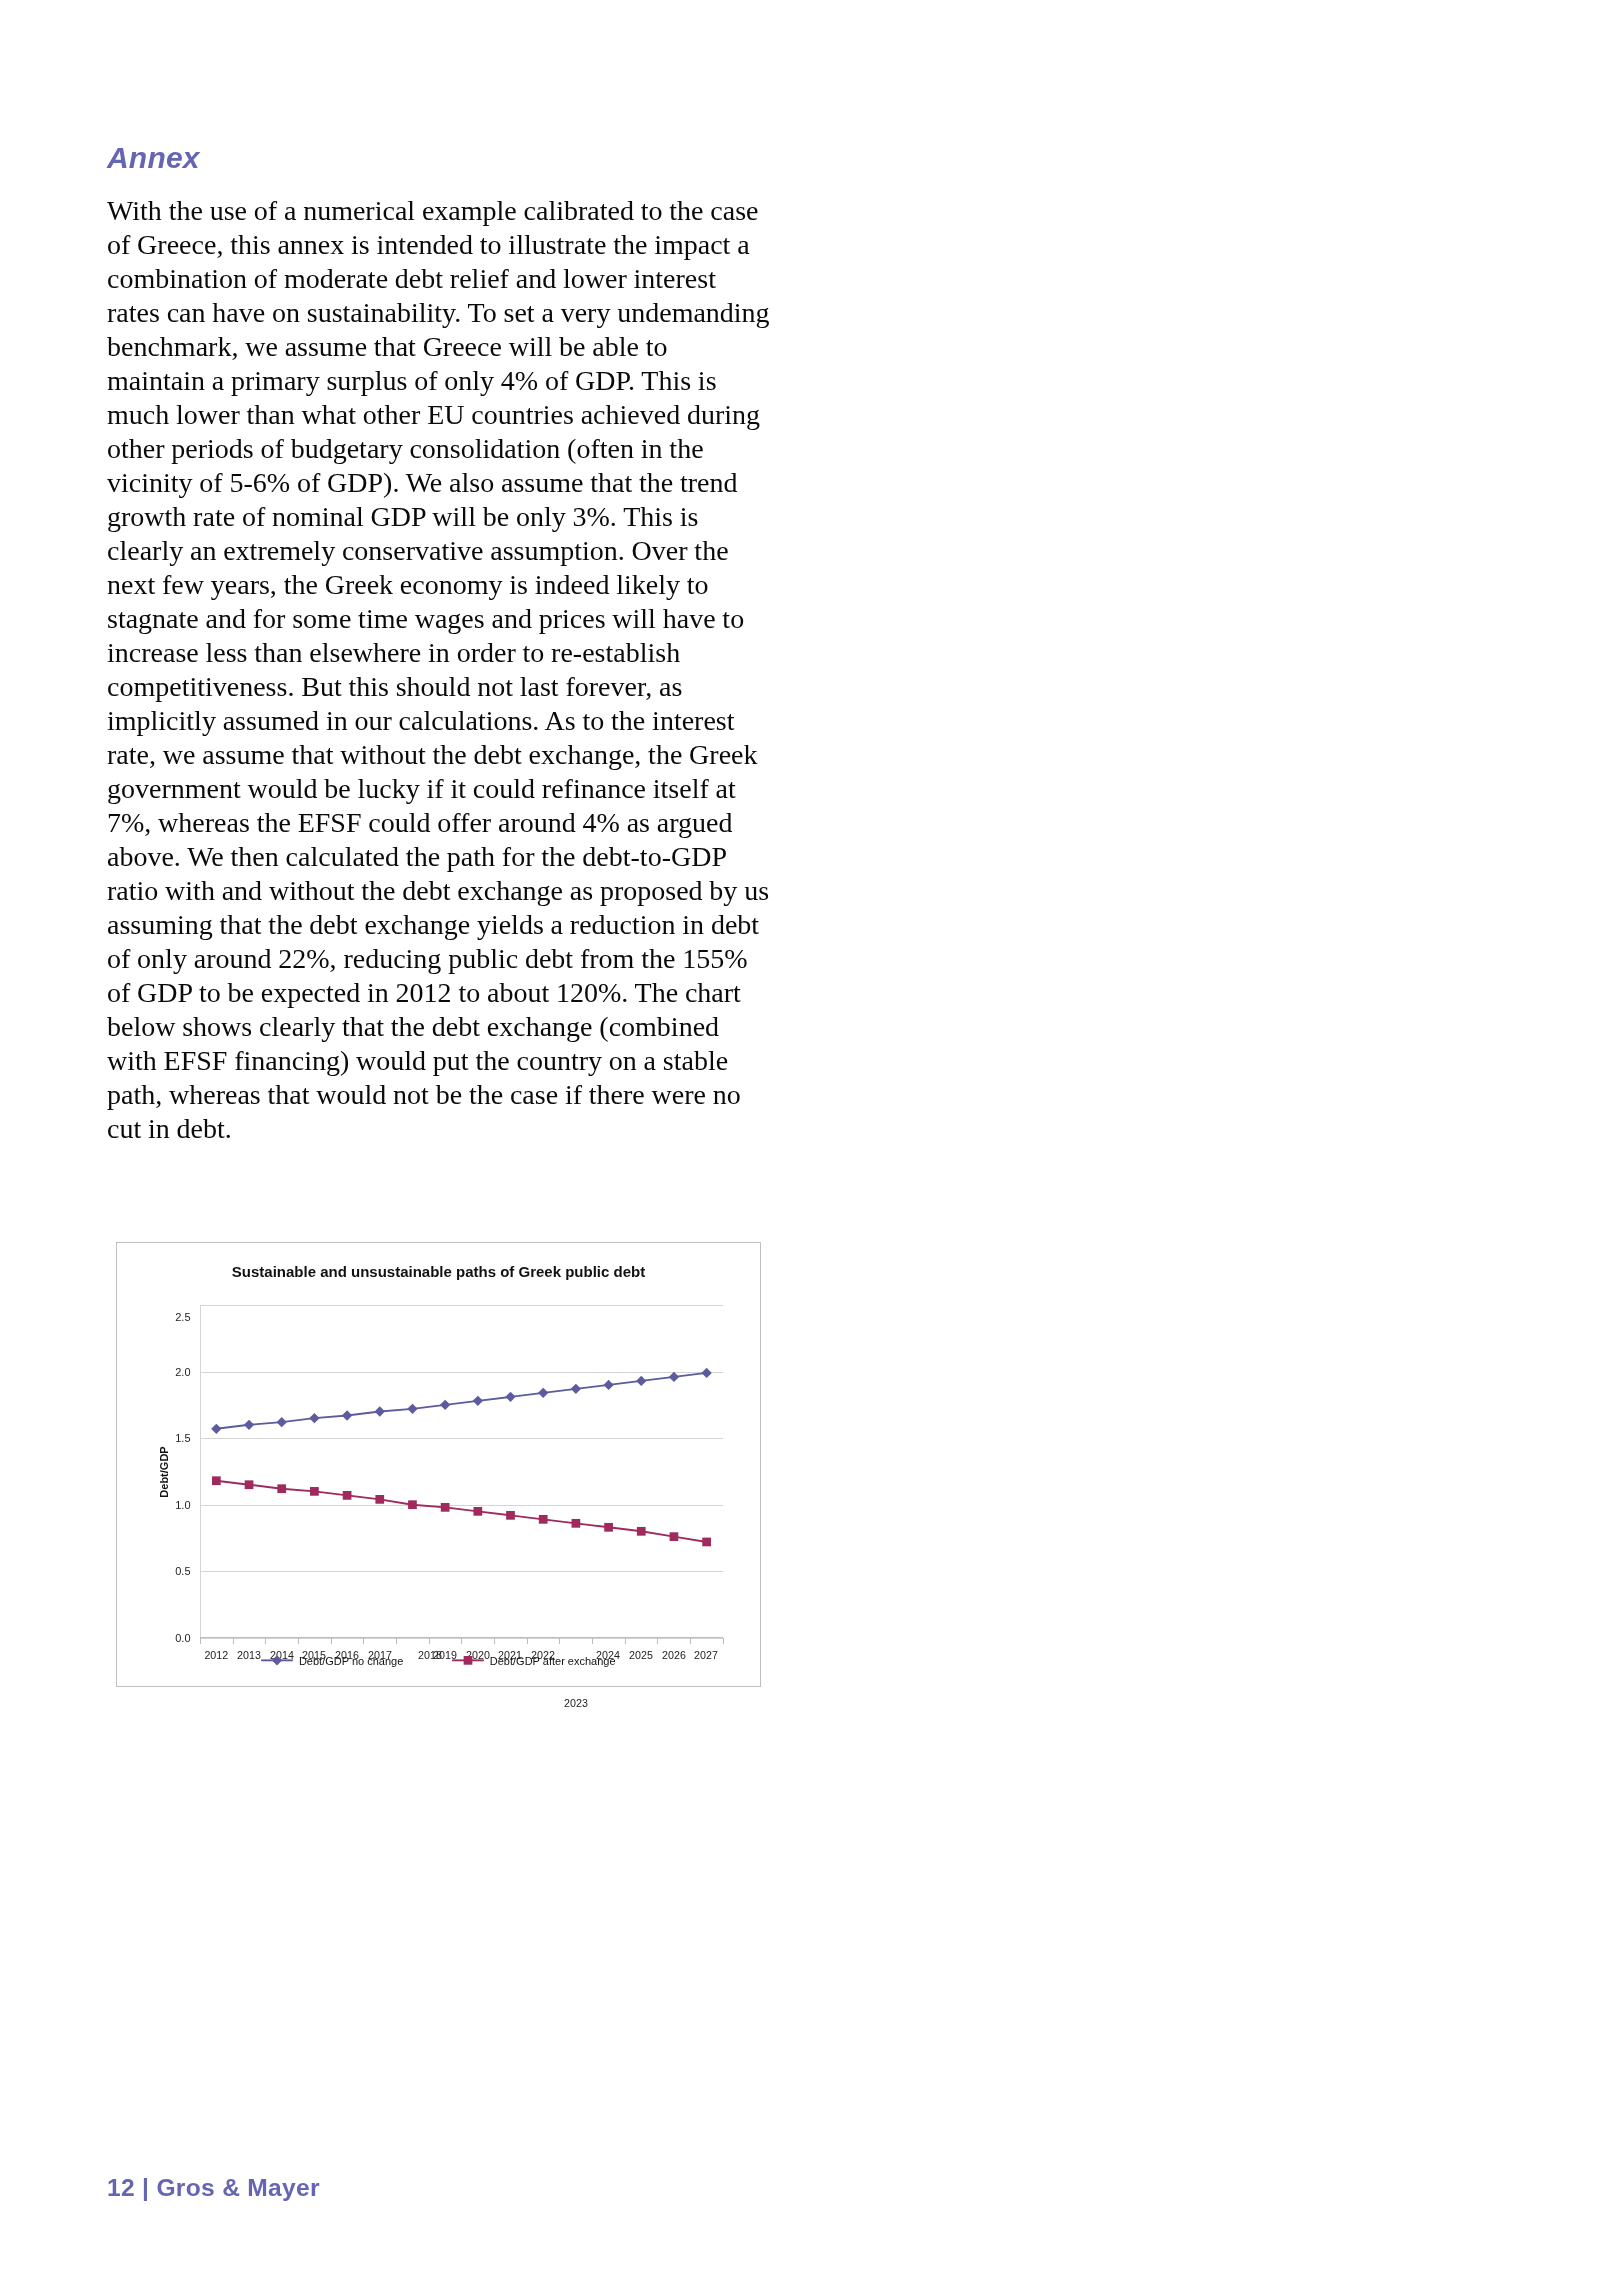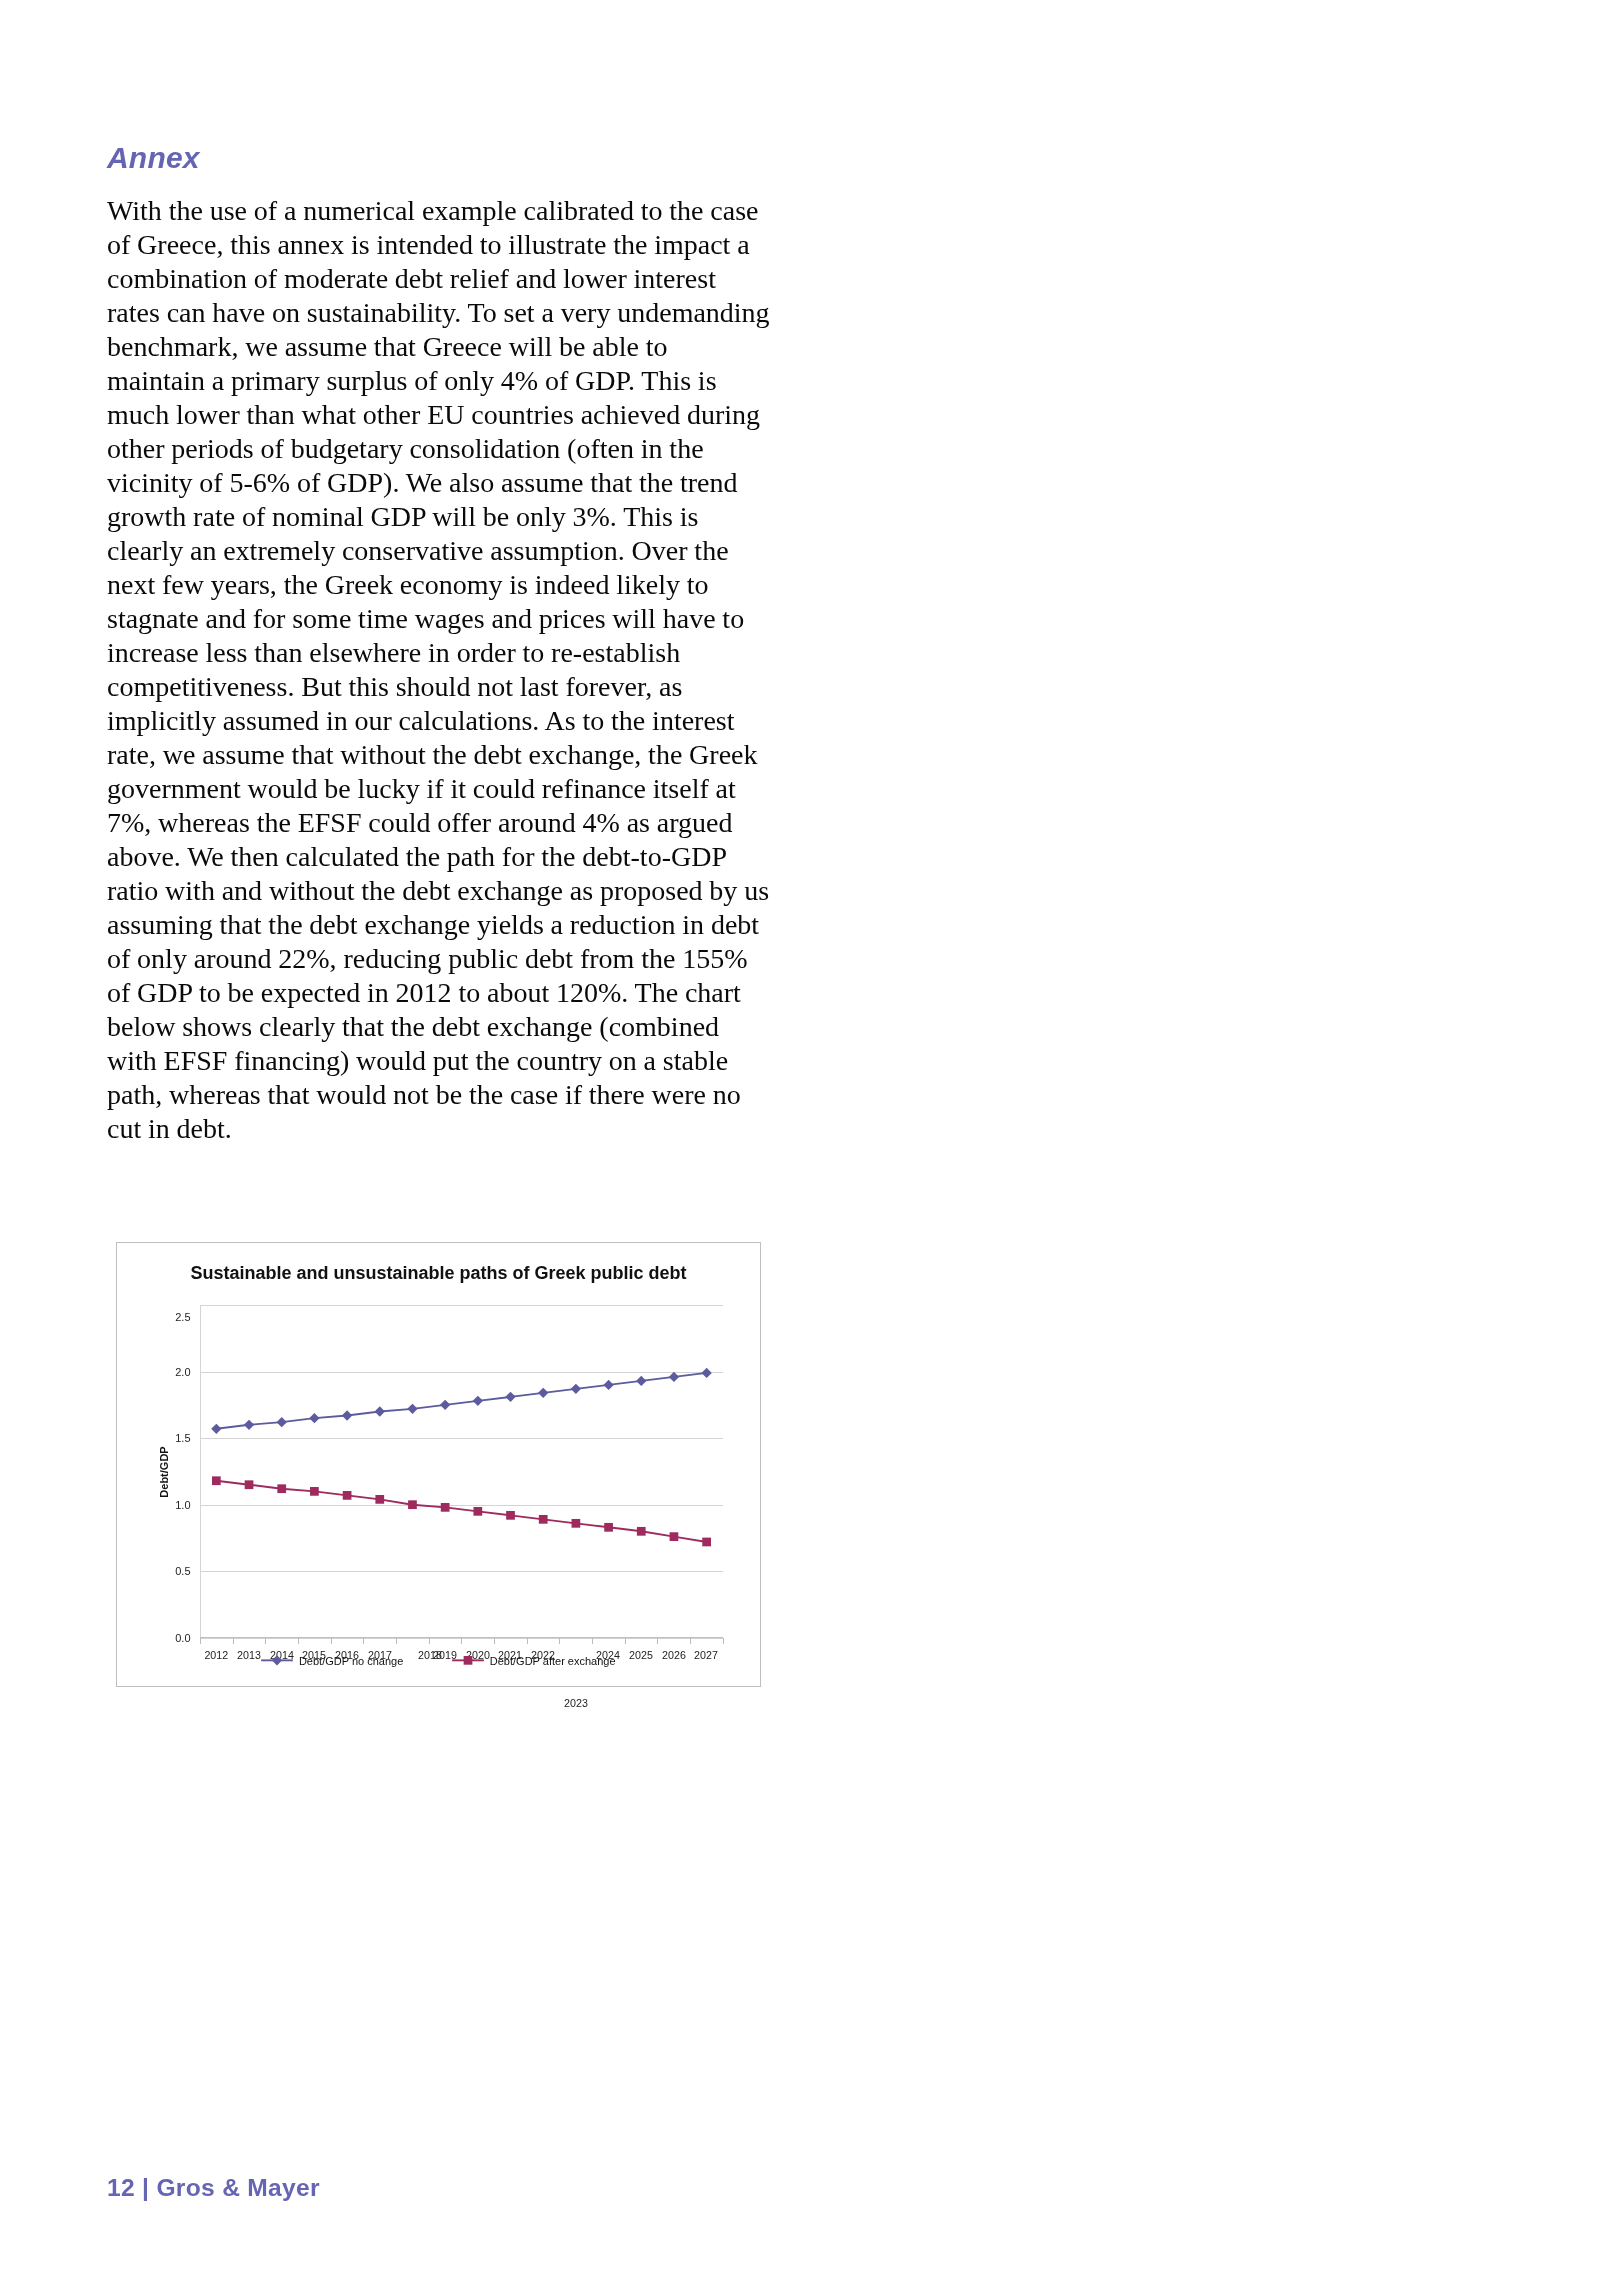--- a/index.html
+++ b/index.html
@@ -46,21 +46,21 @@
     background:#ffffff;
     border:0.8px solid #bfbfbf;
     box-sizing:border-box;
   }
   .chart-title {
     position:absolute;
     left:0; right:0; top:20px;
     text-align:center;
     font-family:"Liberation Sans", sans-serif;
     font-weight:bold;
-    font-size:18px;
+    font-size:15px;
     color:#111111;
   }
   .plot-area {
     position:absolute;
     left:83px; top:62px;
     width:523px; height:333px;
   }
   .ylabel {
     position:absolute;
     left:-62px; top:50%;

